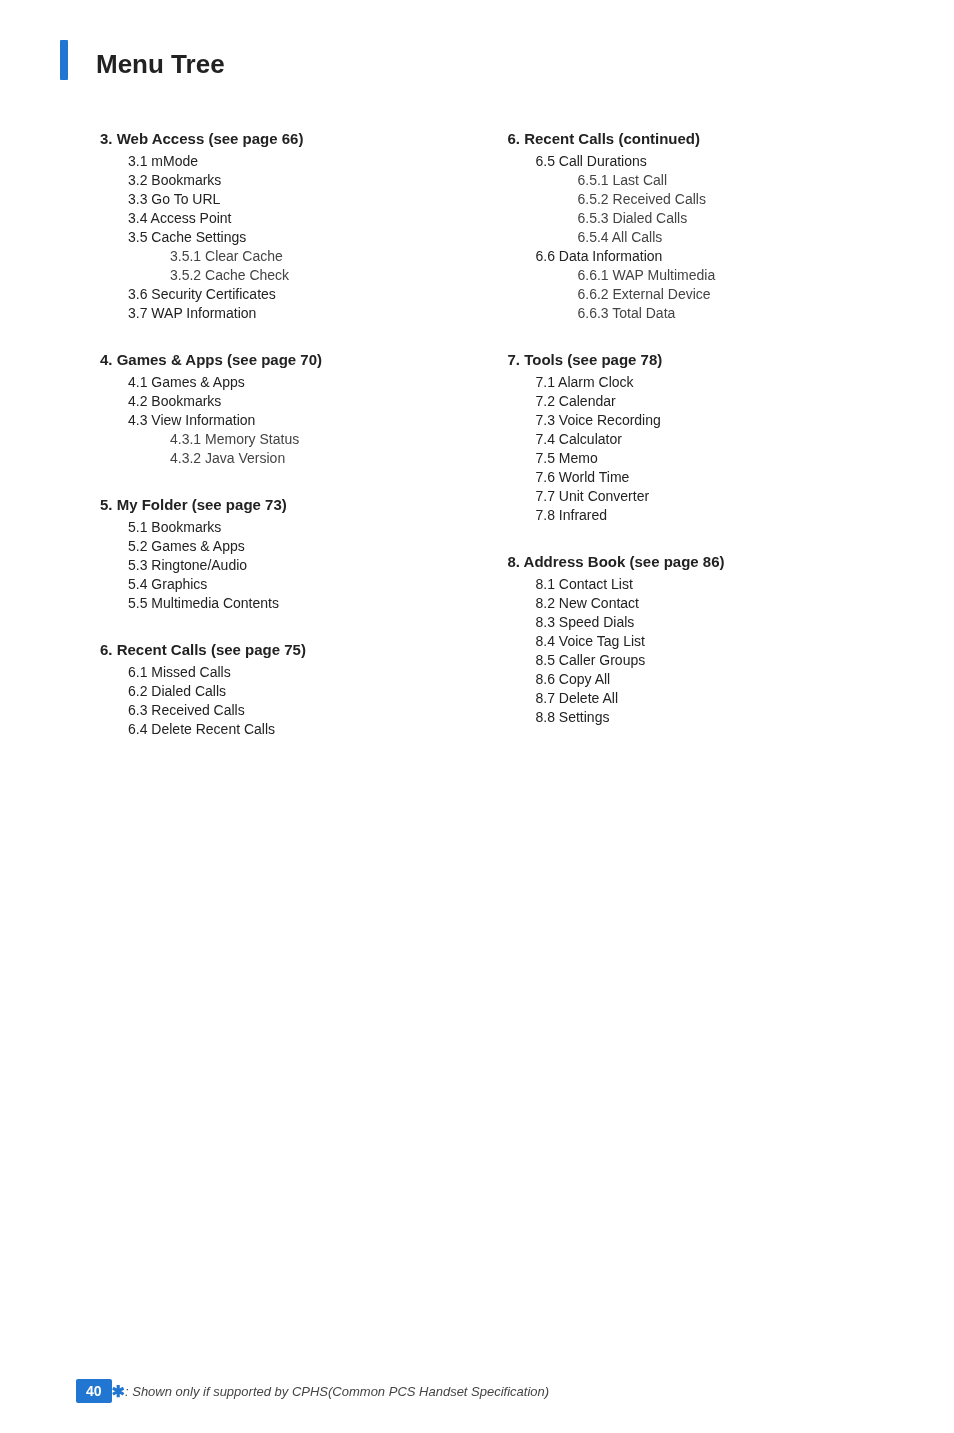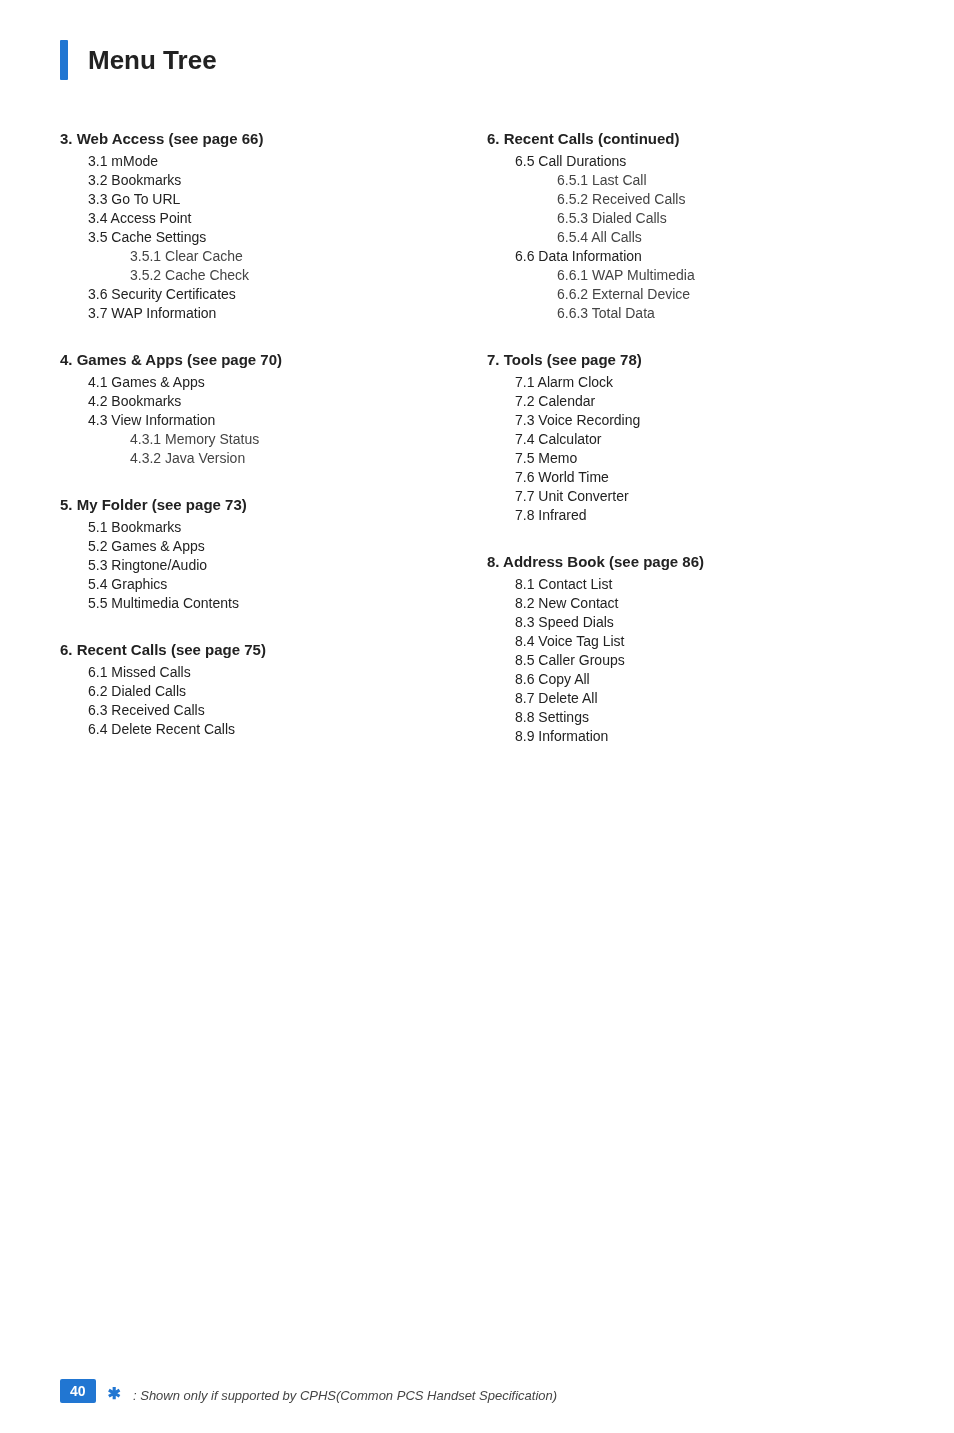--- a/index.html
+++ b/index.html
@@ -11,22 +11,22 @@
       position: relative;
       color: #222;
     }
 
     .page {
       padding: 40px 60px 80px 60px;
     }
 
     .page-header {
       display: flex;
-      align-items: center;
-      gap: 20px;
+      align-items: flex-end;
+      gap: 28px;
       margin-bottom: 50px;
     }
 
     .header-bar {
       width: 8px;
       height: 40px;
       background: #2176d2;
       border-radius: 1px;
     }
 
@@ -37,20 +37,21 @@
     }
 
     .columns {
       display: flex;
       gap: 0;
     }
 
     .col-left {
       width: 50%;
       padding-right: 30px;
+      margin-left: 40px;
     }
 
     .col-right {
       width: 50%;
       padding-left: 10px;
     }
 
     .section {
       margin-bottom: 30px;
     }
@@ -74,26 +75,26 @@
       font-size: 14px;
       font-weight: normal;
       margin-left: 70px;
       margin-bottom: 3px;
       color: #444;
     }
 
     .page-footer {
       position: absolute;
       bottom: 30px;
-      left: 0;
+      left: 16px;
       right: 0;
       display: flex;
-      align-items: flex-end;
+      align-items: center;
       padding: 0 60px;
-      gap: 12px;
+      gap: 0;
     }
 
     .page-number-box {
       background: #2176d2;
       color: #fff;
       font-size: 14px;
       font-weight: bold;
       padding: 4px 10px;
       border-radius: 2px;
     }
@@ -187,21 +188,20 @@
         <div class="section">
           <div class="section-title">8.  Address Book (see page 86)</div>
           <div class="sub-item">8.1 Contact List</div>
           <div class="sub-item">8.2 New Contact</div>
           <div class="sub-item">8.3 Speed Dials</div>
           <div class="sub-item">8.4 Voice Tag List</div>
           <div class="sub-item">8.5 Caller Groups</div>
           <div class="sub-item">8.6 Copy All</div>
           <div class="sub-item">8.7 Delete All</div>
           <div class="sub-item">8.8 Settings</div>
-          <div class="sub-item">8.9 Information</div>
         </div>
       </div>
 
   </div>
 
 </div>
 
 <div class="page-footer">
   <div class="page-number-box">40</div>
   <span class="asterisk-icon">✱</span>

